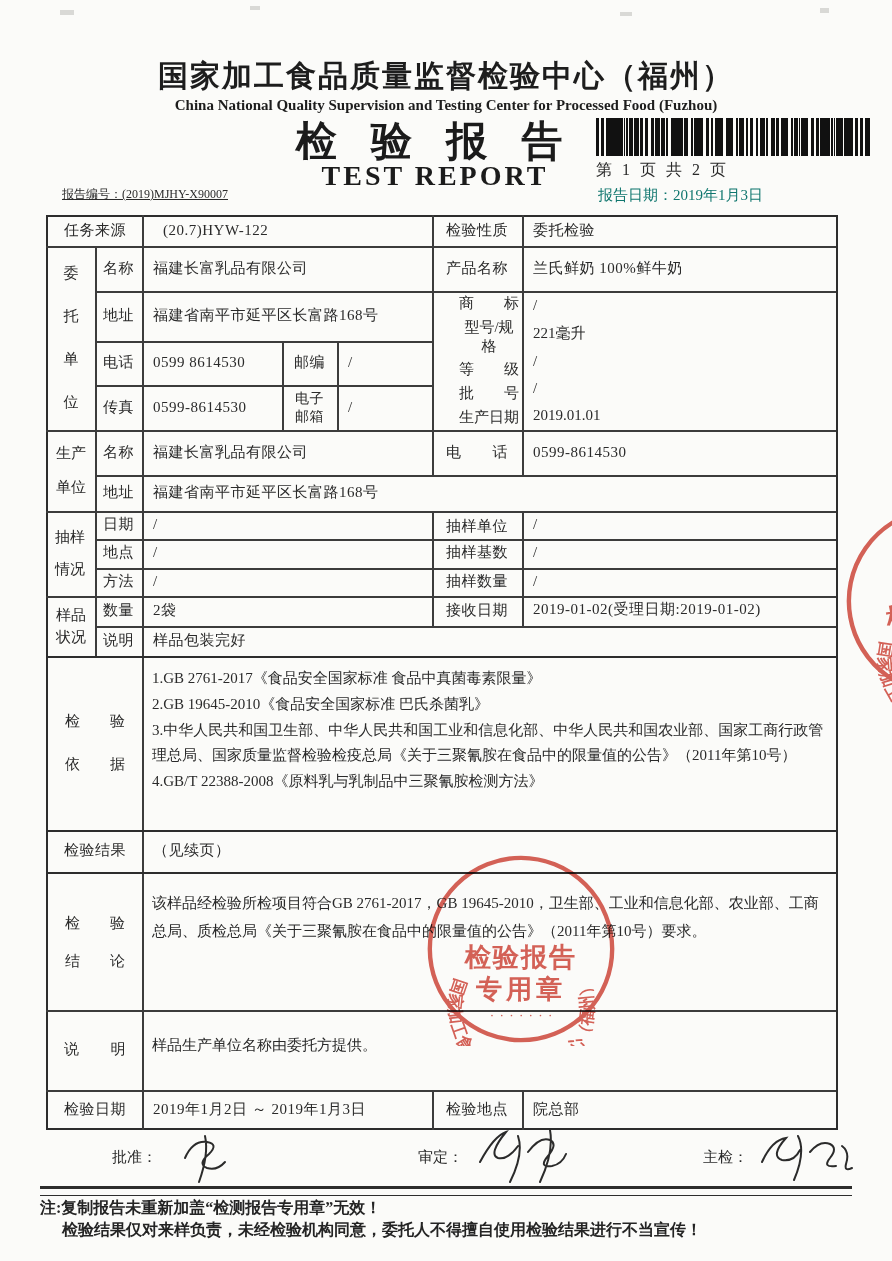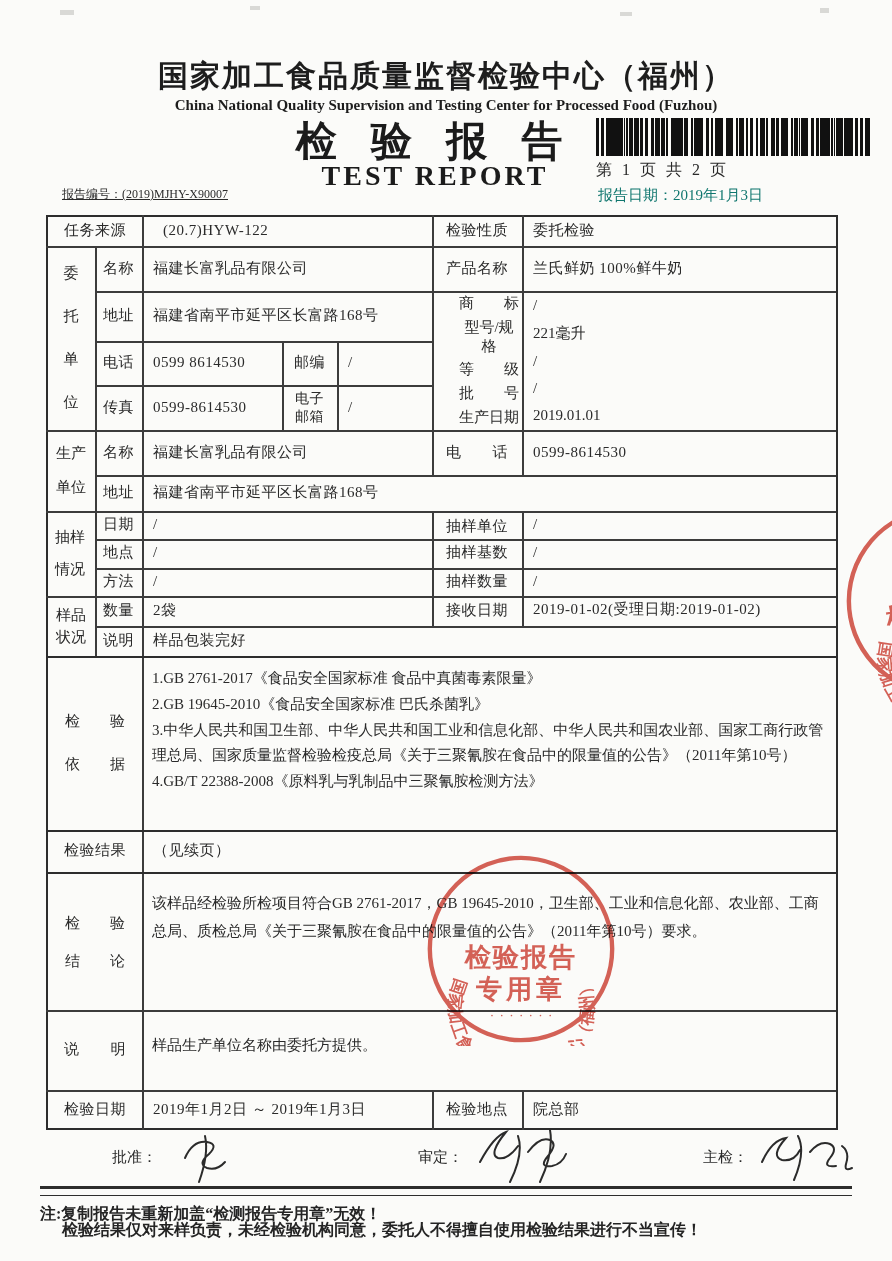--- a/index.html
+++ b/index.html
@@ -202,21 +202,21 @@
 <svg class="sig" style="left:468px;top:1122px;" width="110" height="66" viewBox="0 0 110 66">
   <path d="M12 40 q14 -26 26 -30 q-18 22 -8 26 q10 2 20 -12 M50 14 q6 18 -8 46 M60 30 q12 -16 22 -12 q8 4 -2 16 q-10 12 4 10 q10 -2 14 -12 M82 8 q4 22 -10 52" stroke="#2b2b2b" stroke-width="2" fill="none" stroke-linecap="round"></path>
 </svg>
 <div class="abs" style="left:703px;top:1148px;font-size:15px;color:#2a2a2a;">主检：</div>
 <svg class="sig" style="left:752px;top:1126px;" width="110" height="60" viewBox="0 0 110 60">
   <path d="M10 36 q10 -22 24 -24 q-16 18 -4 22 q12 2 18 -10 M46 10 q8 16 -4 44 M58 26 q10 -12 20 -8 q8 4 0 14 q-8 10 6 8 M90 20 q8 6 4 18 q-2 8 6 4" stroke="#2b2b2b" stroke-width="2" fill="none" stroke-linecap="round"></path>
 </svg>
 
 <div class="abs" style="left:40px;top:1186px;width:812px;height:6px;border-top:3px solid #2d2d2d;border-bottom:1.5px solid #2d2d2d;"></div>
 
-<div class="abs" style="left:40px;top:1198px;font-size:16px;font-weight:600;color:#242424;margin-top:6px;">注:复制报告未重新加盖“检测报告专用章”无效！</div>
+<div class="abs" style="left:40px;top:1198px;font-size:16px;font-weight:600;color:#242424;">注:复制报告未重新加盖“检测报告专用章”无效！</div>
 <div class="abs" style="left:62px;top:1220px;font-size:16px;font-weight:600;color:#242424;">检验结果仅对来样负责，未经检验机构同意，委托人不得擅自使用检验结果进行不当宣传！</div>
 
 <svg class="abs seal" style="left:424px;top:852px;" width="194" height="194" viewBox="0 0 200 200">
   <circle cx="100" cy="100" r="94" fill="none" stroke="#d4544a" stroke-width="4.5"></circle>
   <path id="ringA" d="M 33 130 A 74 74 0 1 0 167 130" fill="none"></path>
   <text font-size="17.5" font-weight="bold" fill="#d4544a" letter-spacing="0.5">
     <textPath href="#ringA" startOffset="0" textLength="296" lengthAdjust="spacingAndGlyphs">国家加工食品质量监督检验中心（福州）</textPath>
   </text>
   <text x="100" y="118" text-anchor="middle" font-size="27" font-weight="bold" fill="#d4544a" letter-spacing="2">检验报告</text>
   <text x="100" y="150" text-anchor="middle" font-size="27" font-weight="bold" fill="#d4544a" letter-spacing="4">专用章</text>

